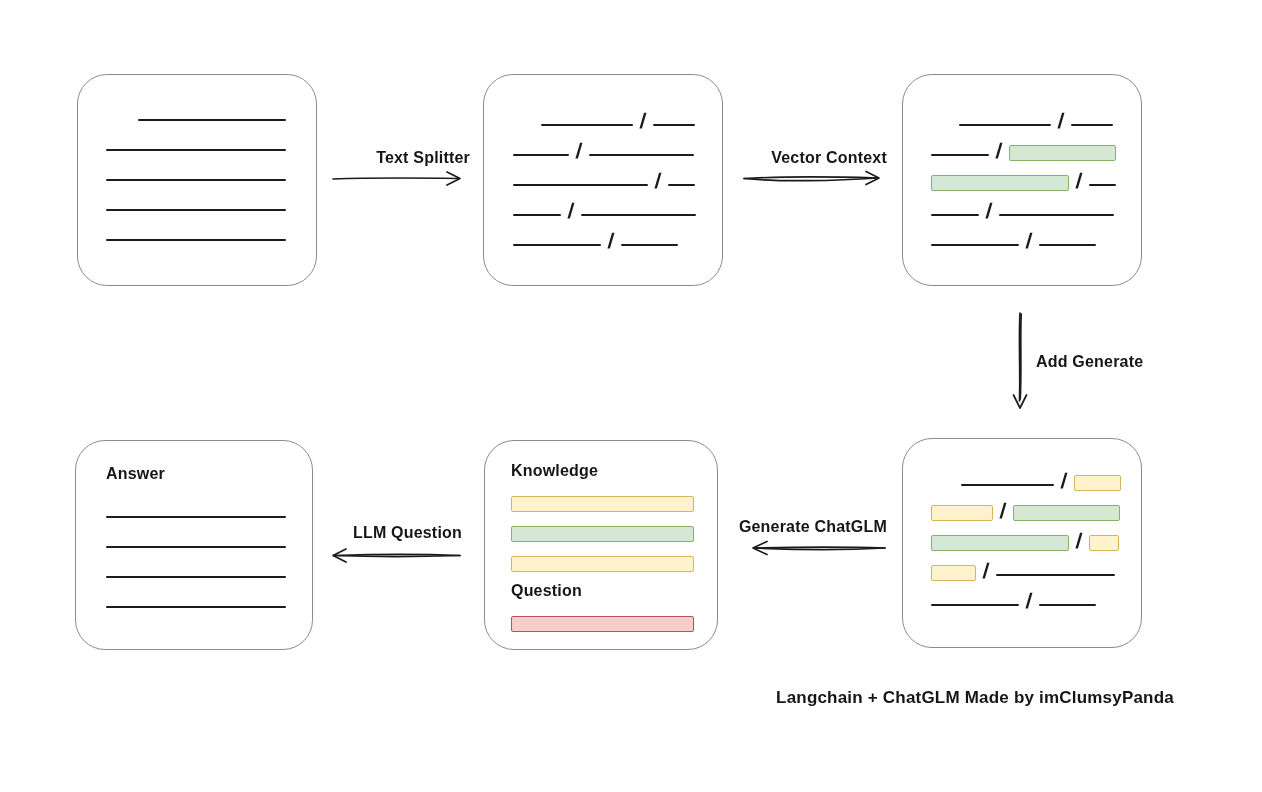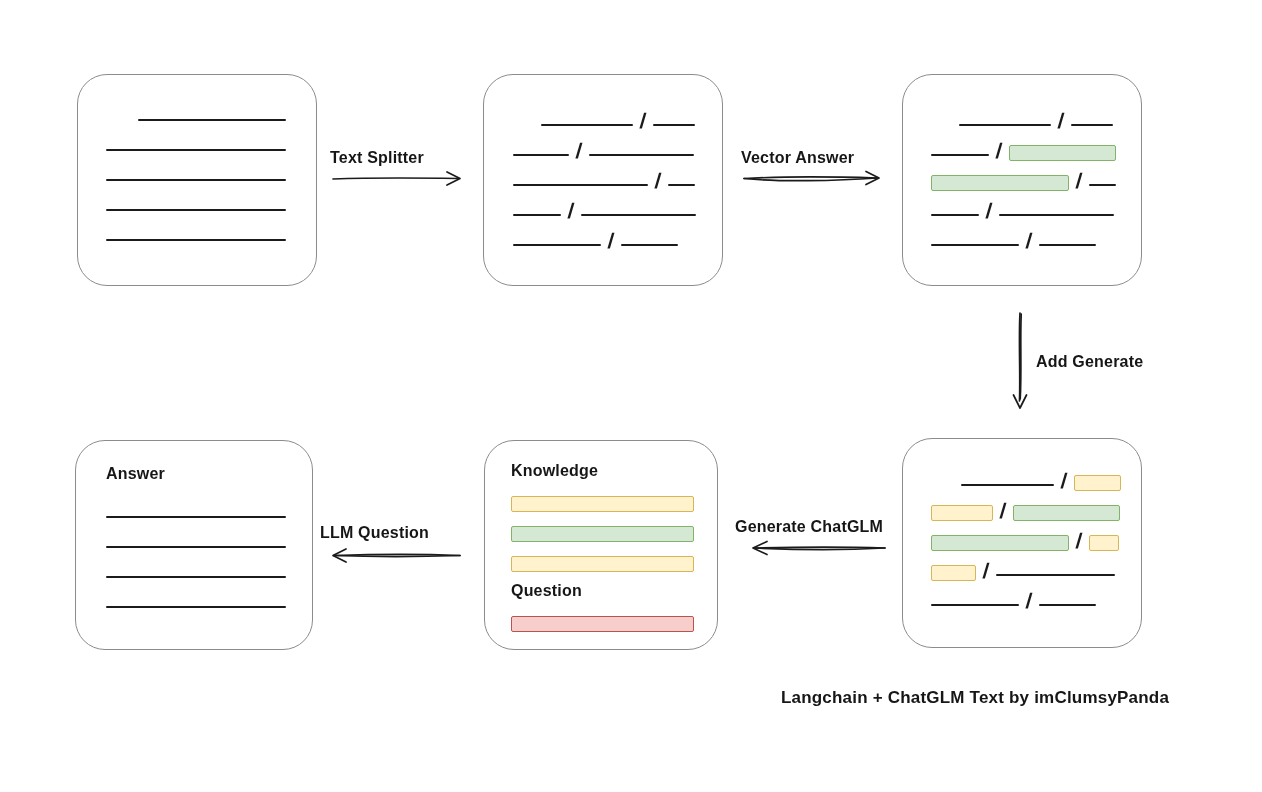--- a/index.html
+++ b/index.html
@@ -37,21 +37,21 @@
   .chip-green{background:#d5e8d4;border-color:#82b366;}
   .chip-yellow{background:#fff2cc;border-color:#d6b656;}
   .chip-red{background:#f8cecc;border-color:#b85450;}
 
   .node-label{position:absolute;font-size:16px;font-weight:bold;color:#161616;letter-spacing:0.2px;}
   #box-prompt .knowledge-label{top:21px;left:26px;}
   #box-prompt .question-label{top:141px;left:26px;}
   #box-answer .answer-label{top:24px;left:30px;}
 
   .arrow-label{
-    position:absolute;font-size:16px;font-weight:bold;color:#161616;text-align:left;
+    position:absolute;font-size:16px;font-weight:bold;color:#161616;text-align:right;
     letter-spacing:0.2px;white-space:nowrap;
   }
   #lbl-text-splitter{left:330px;top:149px;width:140px;}
   #lbl-vector-search{left:741px;top:149px;width:146px;}
   #lbl-add-context{left:1036px;top:353px;text-align:left;}
   #lbl-generate-prompt{left:735px;top:518px;width:152px;}
   #lbl-llm-response{left:320px;top:524px;width:142px;}
 
   .arrow-svg{position:absolute;overflow:visible;}
   #arr-text-splitter{left:330px;top:167px;}
@@ -214,21 +214,21 @@
       </div>
     <div class="node-label question-label">Question</div>
     <div class="rows question-rows">
         <div class="row">
           <span class="seg-chip chip-red" style="width: 183px;"></span>
         </div>
       </div>
   </div>
 
   <div class="arrow-label" id="lbl-text-splitter">Text Splitter</div>
-  <div class="arrow-label" id="lbl-vector-search">Vector Answer</div>
+  <div class="arrow-label" id="lbl-vector-search">Vector Context</div>
   <div class="arrow-label" id="lbl-add-context">Add Generate</div>
   <div class="arrow-label" id="lbl-generate-prompt">Generate ChatGLM</div>
   <div class="arrow-label" id="lbl-llm-response">LLM Question</div>
 
   <svg class="arrow-svg" id="arr-text-splitter" width="140" height="24">
     <path d="M3,12 C45,10.5 95,11 128,11.5"></path>
     <path d="M117,5 L130,11.5 L117,18"></path>
   </svg>
 
   <svg class="arrow-svg" id="arr-vector-search" width="148" height="24">
@@ -248,15 +248,15 @@
     <path d="M146,11 C100,13.5 60,13 16,11"></path>
     <path d="M28,4.5 L14,11 L28,17.5"></path>
   </svg>
 
   <svg class="arrow-svg" id="arr-llm-response" width="142" height="24">
     <path d="M140,11.5 C90,9.5 45,10.5 14,11.5"></path>
     <path d="M140,11.5 C95,13 50,12.8 14,11.5"></path>
     <path d="M26,5 L13,11.5 L26,18"></path>
   </svg>
 
-  <div class="caption">Langchain + ChatGLM Text by imClumsyPanda</div>
+  <div class="caption">Langchain + ChatGLM Made by imClumsyPanda</div>
 
 </div>
 
 </body></html>

